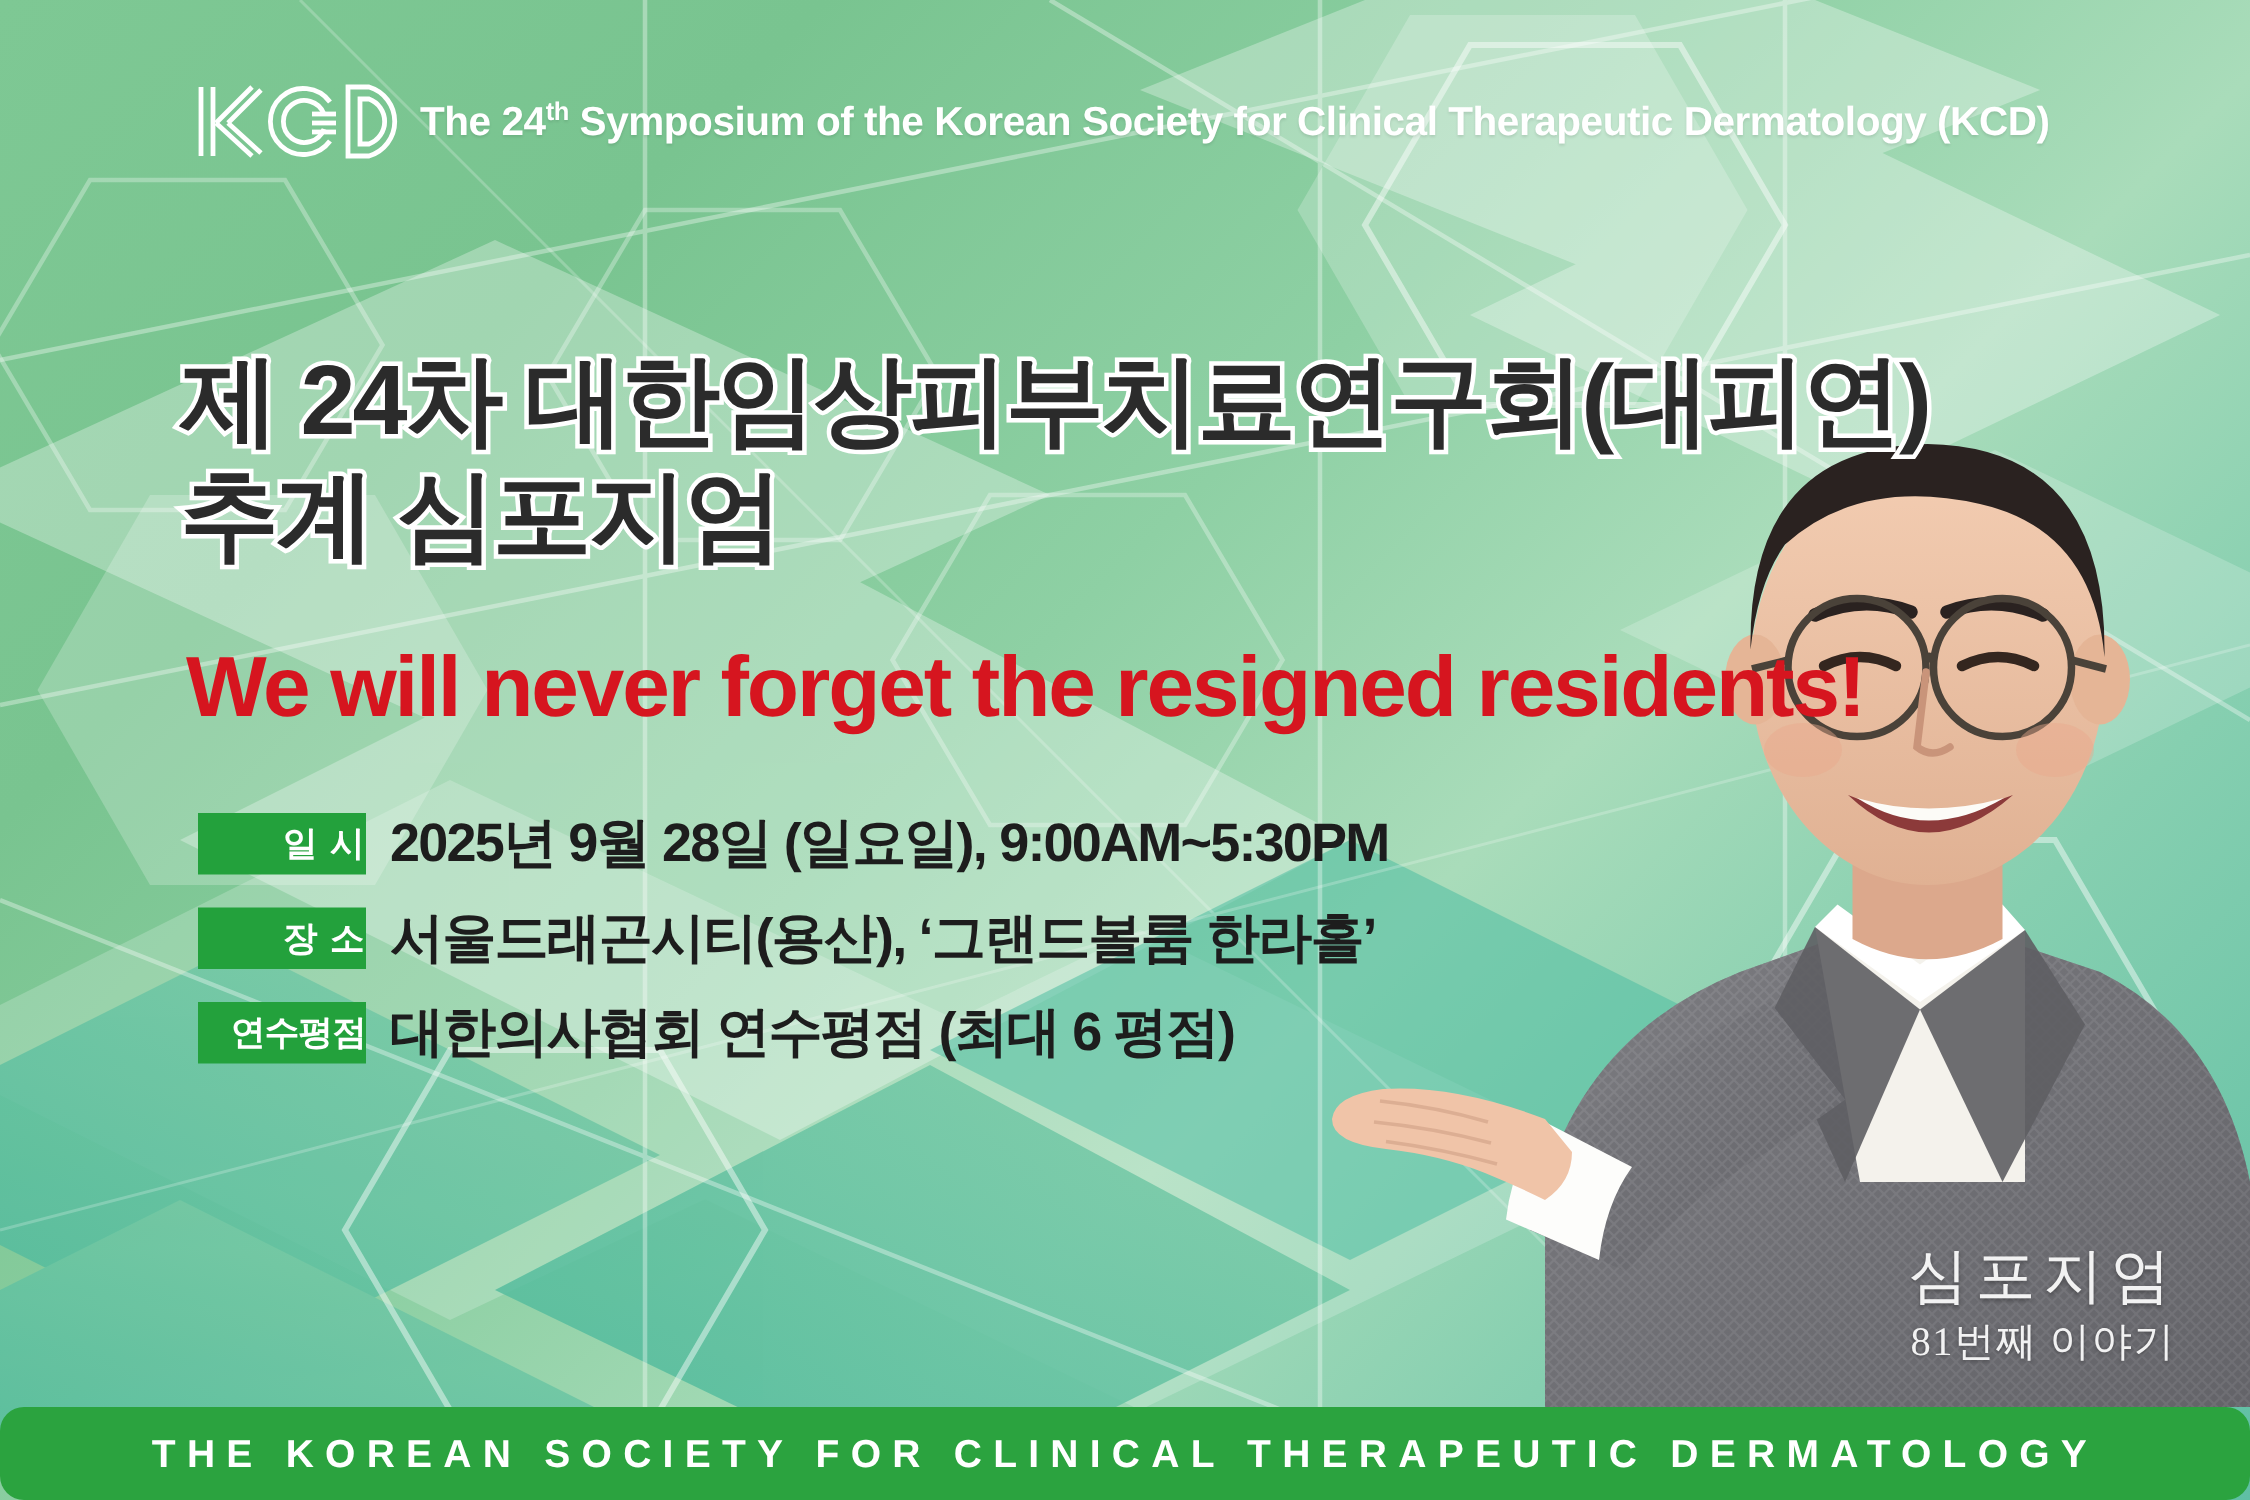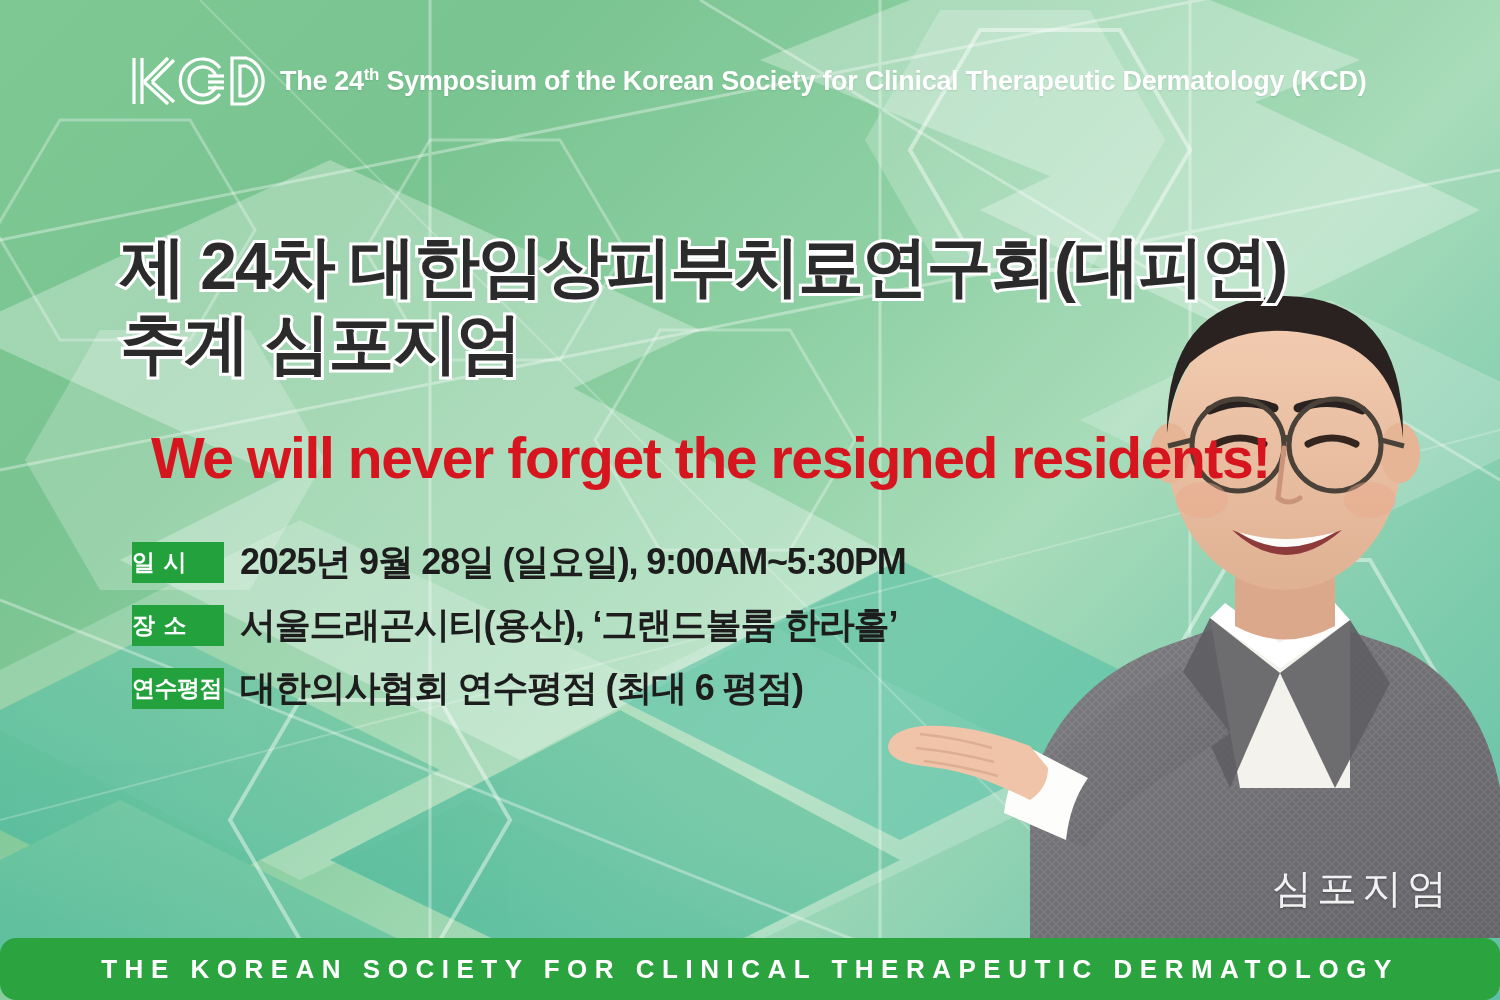--- a/index.html
+++ b/index.html
@@ -82,21 +82,20 @@
   .tagline {
     position: absolute;
     top: 425px;
     left: 124px;
     z-index: 6;
     font-size: 57px;
     font-weight: bold;
     color: #d6151f;
     letter-spacing: -1.4px;
     white-space: nowrap;
-    margin-left: 27px;
   }
 
   
   .info-rows {
     position: absolute;
     top: 538px;
     left: 132px;
     z-index: 6;
     display: flex;
     flex-direction: column;
@@ -106,22 +105,22 @@
     display: flex;
     align-items: center;
     gap: 16px;
   }
   .info-badge {
     background: #23a13c;
     color: #ffffff;
     font-size: 23px;
     font-weight: bold;
     padding: 7px 0 8px 0;
-    width: 92px;
-    text-align: left;
+    width: 112px;
+    text-align: right;
     letter-spacing: 1px;
     flex: none;
     line-height: 1.15;
   }
   .info-badge.tight { letter-spacing: -0.5px; }
   .info-value {
     font-size: 36px;
     font-weight: bold;
     color: #1d1d1d;
     letter-spacing: -1.2px;
@@ -363,19 +362,20 @@
       <div class="info-value">서울드래곤시티(용산), ‘그랜드볼룸 한라홀’</div>
     </div>
     <div class="info-row">
       <div class="info-badge tight">연수평점</div>
       <div class="info-value">대한의사협회 연수평점 (최대 6 평점)</div>
     </div>
   </div>
 
   <div class="watermark">
     <div class="wm-main">심포지엄</div>
+    <div class="wm-sub">81번째 이야기</div>
   </div>
 
   <div class="footer">
     <div class="footer-text">THE KOREAN SOCIETY FOR CLINICAL THERAPEUTIC DERMATOLOGY</div>
   </div>
 
 </div>
 
 </body></html>

